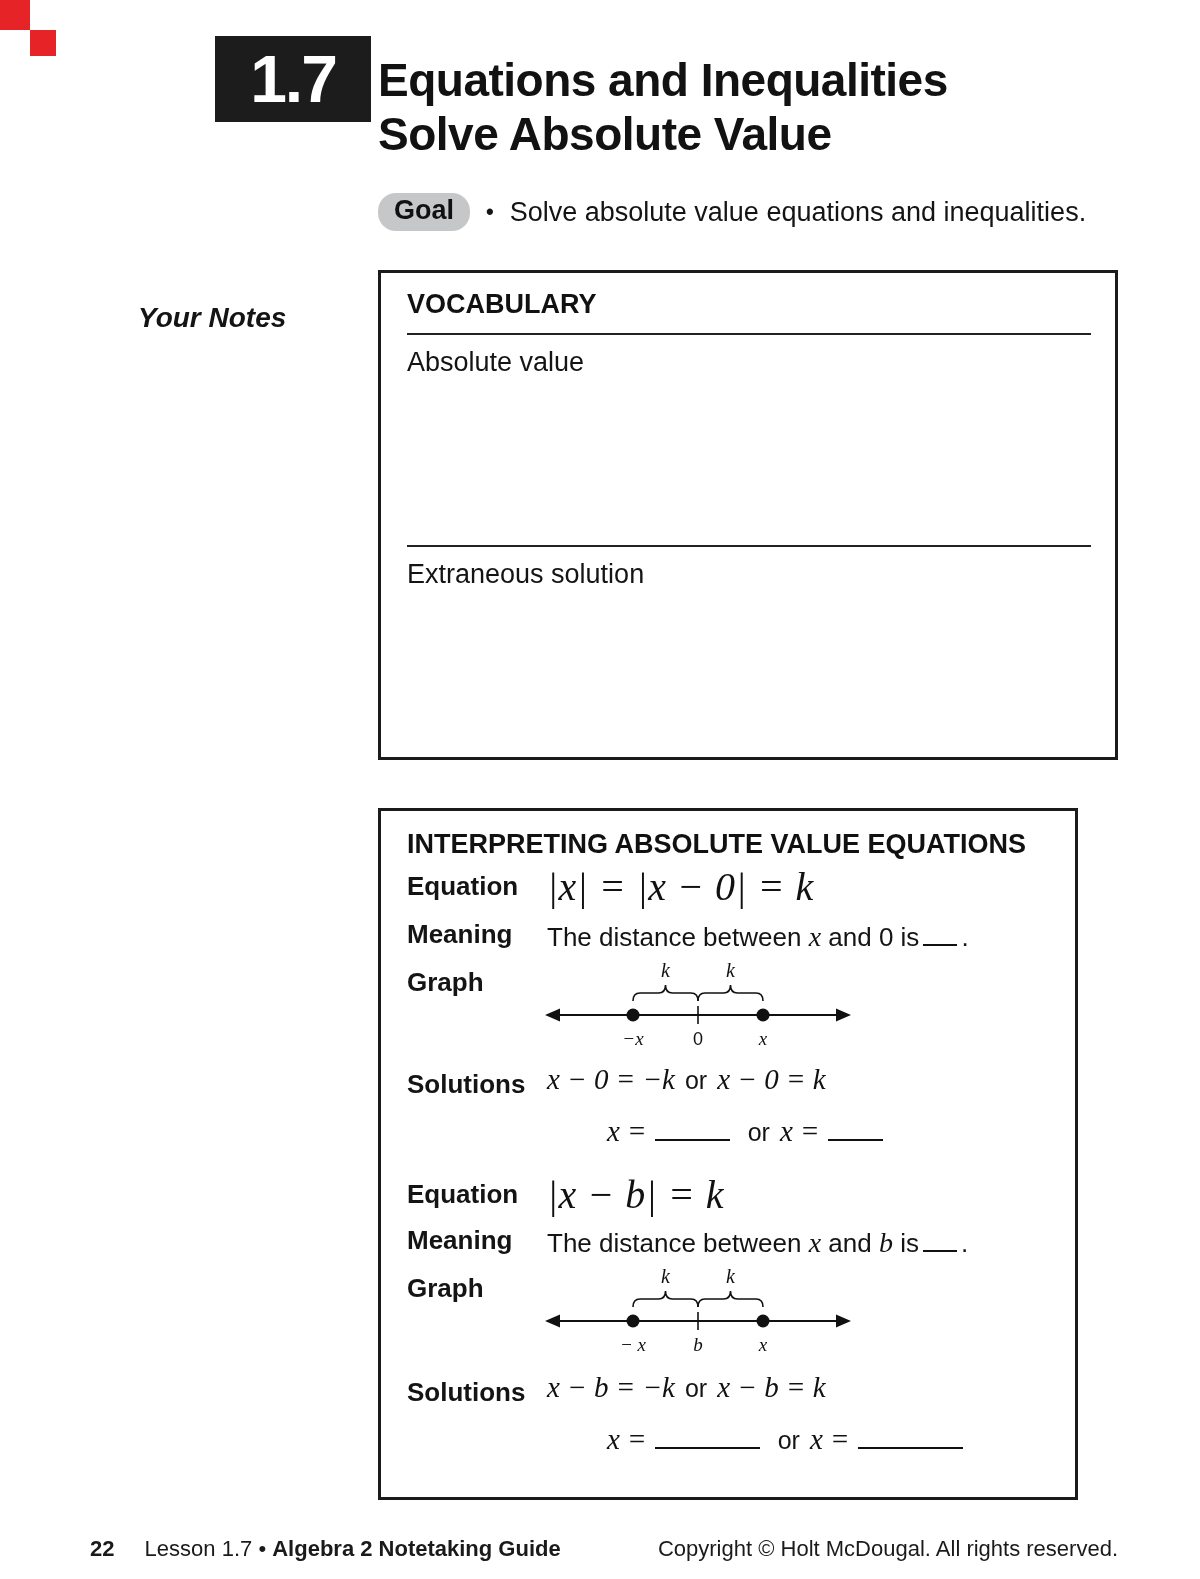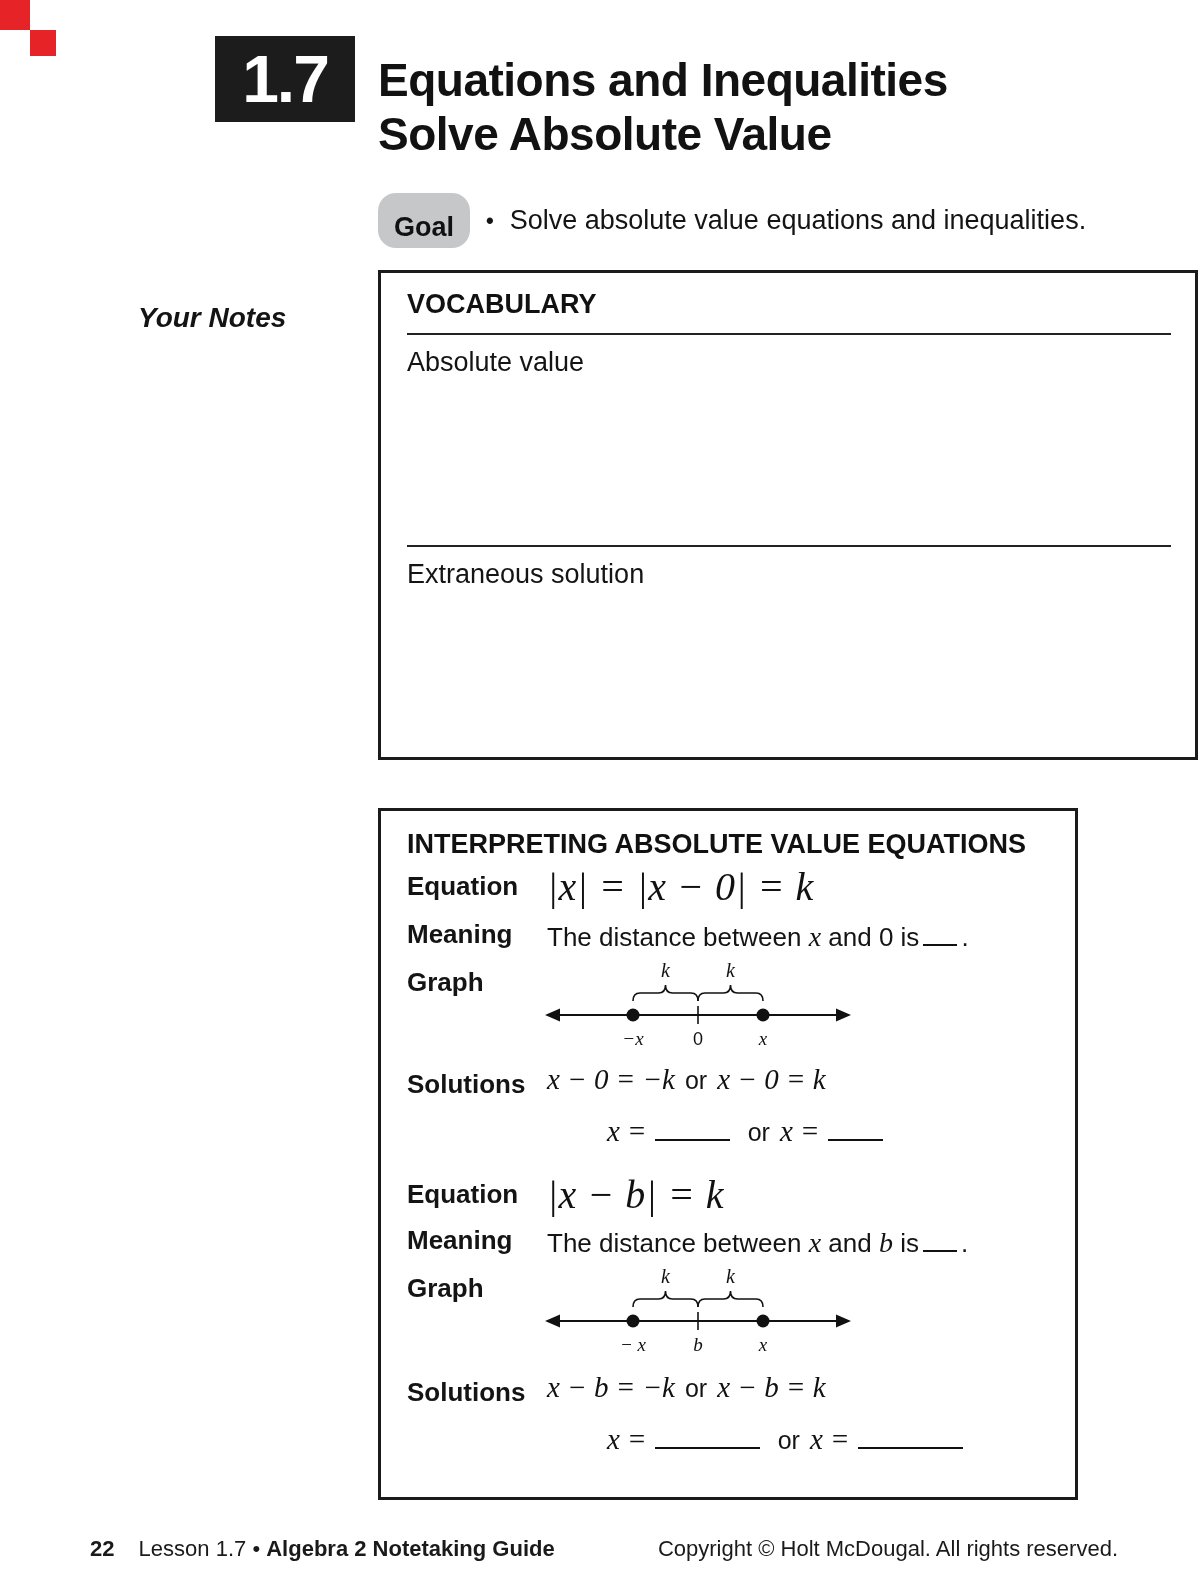--- a/index.html
+++ b/index.html
@@ -6,40 +6,40 @@
   html,body { background:#ffffff; }
   .page {
     position:relative; width:1200px; height:1579px; background:#ffffff;
     font-family:"Liberation Sans", sans-serif; color:#141414; overflow:hidden;
   }
   .reg-mark { position:absolute; background:#e62428; }
   .reg-mark.m1 { left:0; top:0; width:30px; height:30px; }
   .reg-mark.m2 { left:30px; top:30px; width:26px; height:26px; }
 
   .lesson-box {
-    position:absolute; left:215px; top:36px; width:140px; height:86px;
+    position:absolute; left:215px; top:36px; width:156px; height:86px;
     background:#1c1c1c; color:#ffffff; display:flex; align-items:center; justify-content:center;
     font-size:66px; font-weight:bold; letter-spacing:-2px;
   }
   .title {
     position:absolute; left:378px; top:54px; font-size:46px; font-weight:bold;
     letter-spacing:-0.5px; line-height:1.17; color:#121212;
   }
   .goal-row { position:absolute; left:378px; top:193px; display:flex; align-items:center; gap:16px; }
   .goal-pill {
-    background:#c6c7c8; border-radius:18px; padding:19px 16px 5px 16px;
+    background:#c6c7c8; border-radius:18px; padding:2px 16px 5px 16px;
     font-weight:bold; font-size:27px; color:#111;
   }
   .goal-bullet { font-size:22px; font-weight:bold; }
   .goal-text { font-size:27px; font-weight:500; }
 
   .your-notes { position:absolute; left:138px; top:302px; font-size:28px; font-weight:bold; font-style:italic; }
 
   .box { position:absolute; border:3px solid #1b1b1b; background:#ffffff; }
-  .vocab-box  { left:378px; top:270px; width:820px; height:490px; }
+  .vocab-box  { left:378px; top:270px; width:740px; height:490px; }
   .interp-box { left:378px; top:808px; width:700px; height:692px; }
 
   .box-heading { position:absolute; left:26px; font-size:27px; font-weight:bold; color:#111; }
   .rule { position:absolute; left:26px; right:24px; border-top:2px solid #222; height:0; }
   .vocab-term { position:absolute; left:26px; font-size:27px; font-weight:500; }
 
   .row-label { position:absolute; left:26px; font-size:26px; font-weight:bold; }
   .content { position:absolute; left:166px; }
 
   .math { font-family:"Liberation Serif", serif; font-style:italic; color:#111; }
@@ -58,21 +58,21 @@
   .nl-svg { position:absolute; left:162px; }
   .nl-stroke { stroke:#111; fill:none; stroke-width:2; }
   .nl-thin { stroke:#111; fill:none; stroke-width:1.6; }
   .nl-fill { fill:#111; }
   text.k-label { font-family:"Liberation Serif", serif; font-style:italic; font-size:20px; text-anchor:middle; fill:#111; }
   text.pt-label { font-family:"Liberation Serif", serif; font-style:italic; font-size:19px; text-anchor:middle; fill:#111; }
   text.pt-label.upright { font-family:"Liberation Sans", sans-serif; font-style:normal; font-size:18px; }
 
   .footer-left { position:absolute; left:90px; top:1536px; font-size:22px; color:#1a1a1a; }
   .footer-left .b { font-weight:bold; }
-  .footer-left .sp { margin-left:18px; }
+  .footer-left .sp { margin-left:24px; }
   .footer-right { position:absolute; right:82px; top:1536px; font-size:22px; color:#1a1a1a;text-align:right; }
 </style>
 </head>
 <body>
 
 <div class="page">
 
   <div class="reg-mark m1"></div>
   <div class="reg-mark m2"></div>
 

